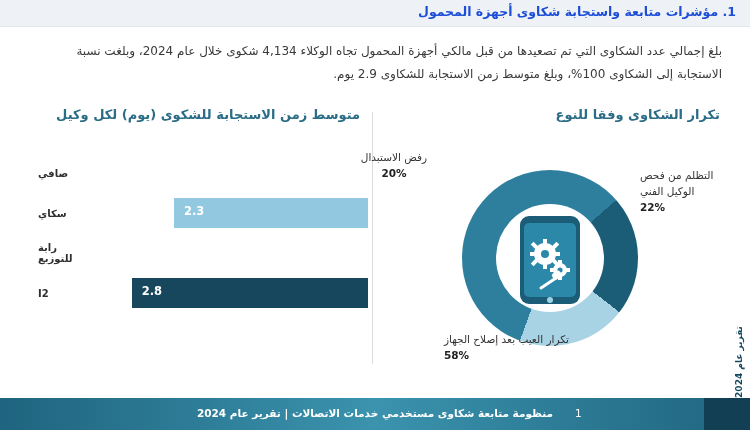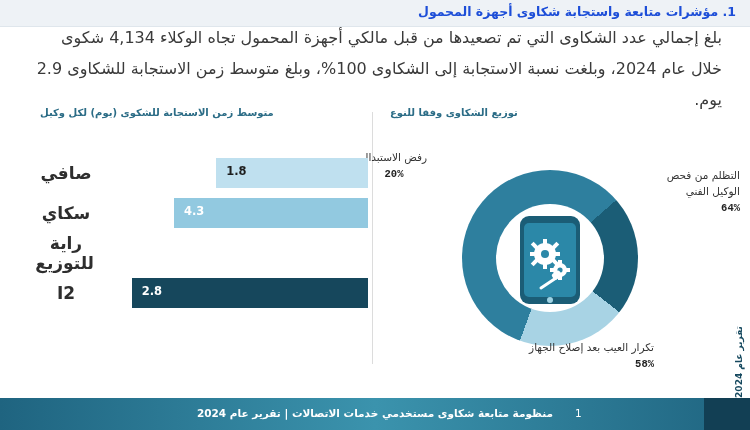--- a/index.html
+++ b/index.html
@@ -29,36 +29,36 @@
     right: 14px;
     font-size: 12.5px;
     font-weight: bold;
     color: #1d4ed8;
     direction: rtl;
     white-space: nowrap;
   }
   
   .intro {
     position: absolute;
-    top: 22px;
+    top: 40px;
     right: 28px;
     width: 694px;
     text-align: right;
     direction: rtl;
-    font-size: 16px;
+    font-size: 12px;
     line-height: 1.95;
     color: #3a3a3a;
   }
 
   
   .sec-title {
     position: absolute;
-    text-align: left;
-    direction: rtl;
-    font-size: 10px;
+    text-align: right;
+    direction: rtl;
+    font-size: 13px;
     font-weight: bold;
     color: #2b6c86;
     line-height: 1.45;
   }
   #donut-title { top: 106px; right: 30px; width: 330px; }
   #bar-title   { top: 106px; left: 40px;  width: 320px; }
 
   
   .divider {
     position: absolute;
@@ -80,23 +80,23 @@
   .bar-row {
     position: relative;
     height: 30px;
     margin-bottom: 10px;
     display: flex;
     align-items: center;
     flex-direction: row-reverse;
   }
   .bar-label {
     width: 60px;
-    text-align: center;
-    direction: rtl;
-    font-size: 17px;
+    text-align: left;
+    direction: rtl;
+    font-size: 10px;
     font-weight: bold;
     color: #2e2e2e;
     padding-right: 4px;
     box-sizing: border-box;
   }
   .bar-track {
     position: relative;
     flex: 1;
     height: 30px;
   }
@@ -144,24 +144,24 @@
   }
 
   .donut-cap {
     position: absolute;
     direction: rtl;
     text-align: center;
     font-size: 10.5px;
     line-height: 1.5;
     color: #333;
   }
-  .donut-cap .pct { font-weight: bold; color: #222; font-family: Liberation Mono, monospace; }
+  .donut-cap .pct { font-weight: bold; color: #222; }
   #cap-reject  { top: 150px; right: 300px; width: 112px; }
-  #cap-tazallum{ top: 168px; right: 10px;  width: 100px; text-align: right; }
-  #cap-repeat  { top: 340px; right: 96px;  width: 210px; text-align: right; }
+  #cap-tazallum{ top: 168px; right: 10px;  width: 100px; text-align: left; }
+  #cap-repeat  { top: 332px; right: 96px;  width: 210px; text-align: left; }
 
   
   .footer {
     position: absolute;
     bottom: 0; left: 0;
     width: 750px;
     height: 32px;
     background: #2e7f9e;
     background: linear-gradient(90deg, #1f6480 0%, #3b93ad 50%, #1f6480 100%);
     text-align: center;
@@ -208,21 +208,21 @@
 </head>
 <body>
 
 <div class="header-bar"></div>
 <div class="header-title">1. مؤشرات متابعة واستجابة شكاوى أجهزة المحمول</div>
 
 <div class="intro">بلغ إجمالي عدد الشكاوى التي تم تصعيدها من قبل مالكي أجهزة المحمول تجاه الوكلاء 4,134 شكوى خلال عام 2024، وبلغت نسبة الاستجابة إلى الشكاوى 100%، وبلغ متوسط زمن الاستجابة للشكاوى 2.9 يوم.</div>
 
 <div class="divider"></div>
 
-<div class="sec-title" id="donut-title">توزيع الشكاوى وفقا للنوع</div>
+<div class="sec-title" id="donut-title">تكرار الشكاوى وفقا للنوع</div>
 
 <div class="donut-wrap">
   <div class="donut" id="donut-ring" style="background: conic-gradient(from 200deg, rgb(46, 127, 158) 0deg, rgb(46, 127, 158) 208.8deg, rgb(27, 93, 118) 208.8deg, rgb(27, 93, 118) 288deg, rgb(168, 211, 228) 288deg, rgb(168, 211, 228) 360deg);"></div>
   <div class="donut-hole"></div>
   <svg class="phone-icon" viewBox="0 0 68 92">
     <rect x="4" y="2" width="60" height="88" rx="9" ry="9" fill="#1b5d76"></rect>
     <rect x="8" y="9" width="52" height="74" rx="5" ry="5" fill="#2b88a8"></rect>
     <circle cx="34" cy="86" r="3" fill="#9fd3e4"></circle>
     <g fill="#ffffff">
       <circle cx="29" cy="40" r="11"></circle>
@@ -253,43 +253,39 @@
   </svg>
 </div>
 
 <div class="donut-cap" id="cap-reject">
   <span>رفض الاستبدال</span><br>
   <span class="pct">20%</span>
 </div>
 
 <div class="donut-cap" id="cap-tazallum">
   <span>التظلم من فحص الوكيل الفني</span><br>
-  <span class="pct">64%</span>
+  <span class="pct">22%</span>
 </div>
 
 <div class="donut-cap" id="cap-repeat">
   <span>تكرار العيب بعد إصلاح الجهاز</span><br>
   <span class="pct">58%</span>
 </div>
 
 <div class="sec-title" id="bar-title">متوسط زمن الاستجابة للشكوى (يوم)  لكل وكيل</div>
 
 <div class="bar-chart" id="bar-chart">
     <div class="bar-row">
       <div class="bar-label">صافي</div>
-      <div class="bar-track">
-        <div class="bar-fill" style="width: 56.25%; background: rgb(191, 224, 239);"></div>
-        <div class="bar-value" style="color: rgb(29, 29, 29); left: calc(43.75% + 10px);">1.8</div>
-      </div>
     </div>
     <div class="bar-row">
       <div class="bar-label">سكاي</div>
       <div class="bar-track">
         <div class="bar-fill" style="width: 71.875%; background: rgb(146, 201, 224);"></div>
-        <div class="bar-value" style="color: rgb(255, 255, 255); left: calc(28.125% + 10px);">4.3</div>
+        <div class="bar-value" style="color: rgb(255, 255, 255); left: calc(28.125% + 10px);">2.3</div>
       </div>
     </div>
     <div class="bar-row">
       <div class="bar-label">راية للتوزيع</div>
     </div>
     <div class="bar-row">
       <div class="bar-label">I2</div>
       <div class="bar-track">
         <div class="bar-fill" style="width: 87.5%; background: rgb(22, 71, 92);"></div>
         <div class="bar-value" style="color: rgb(255, 255, 255); left: calc(12.5% + 10px); text-align: right;">2.8</div>

